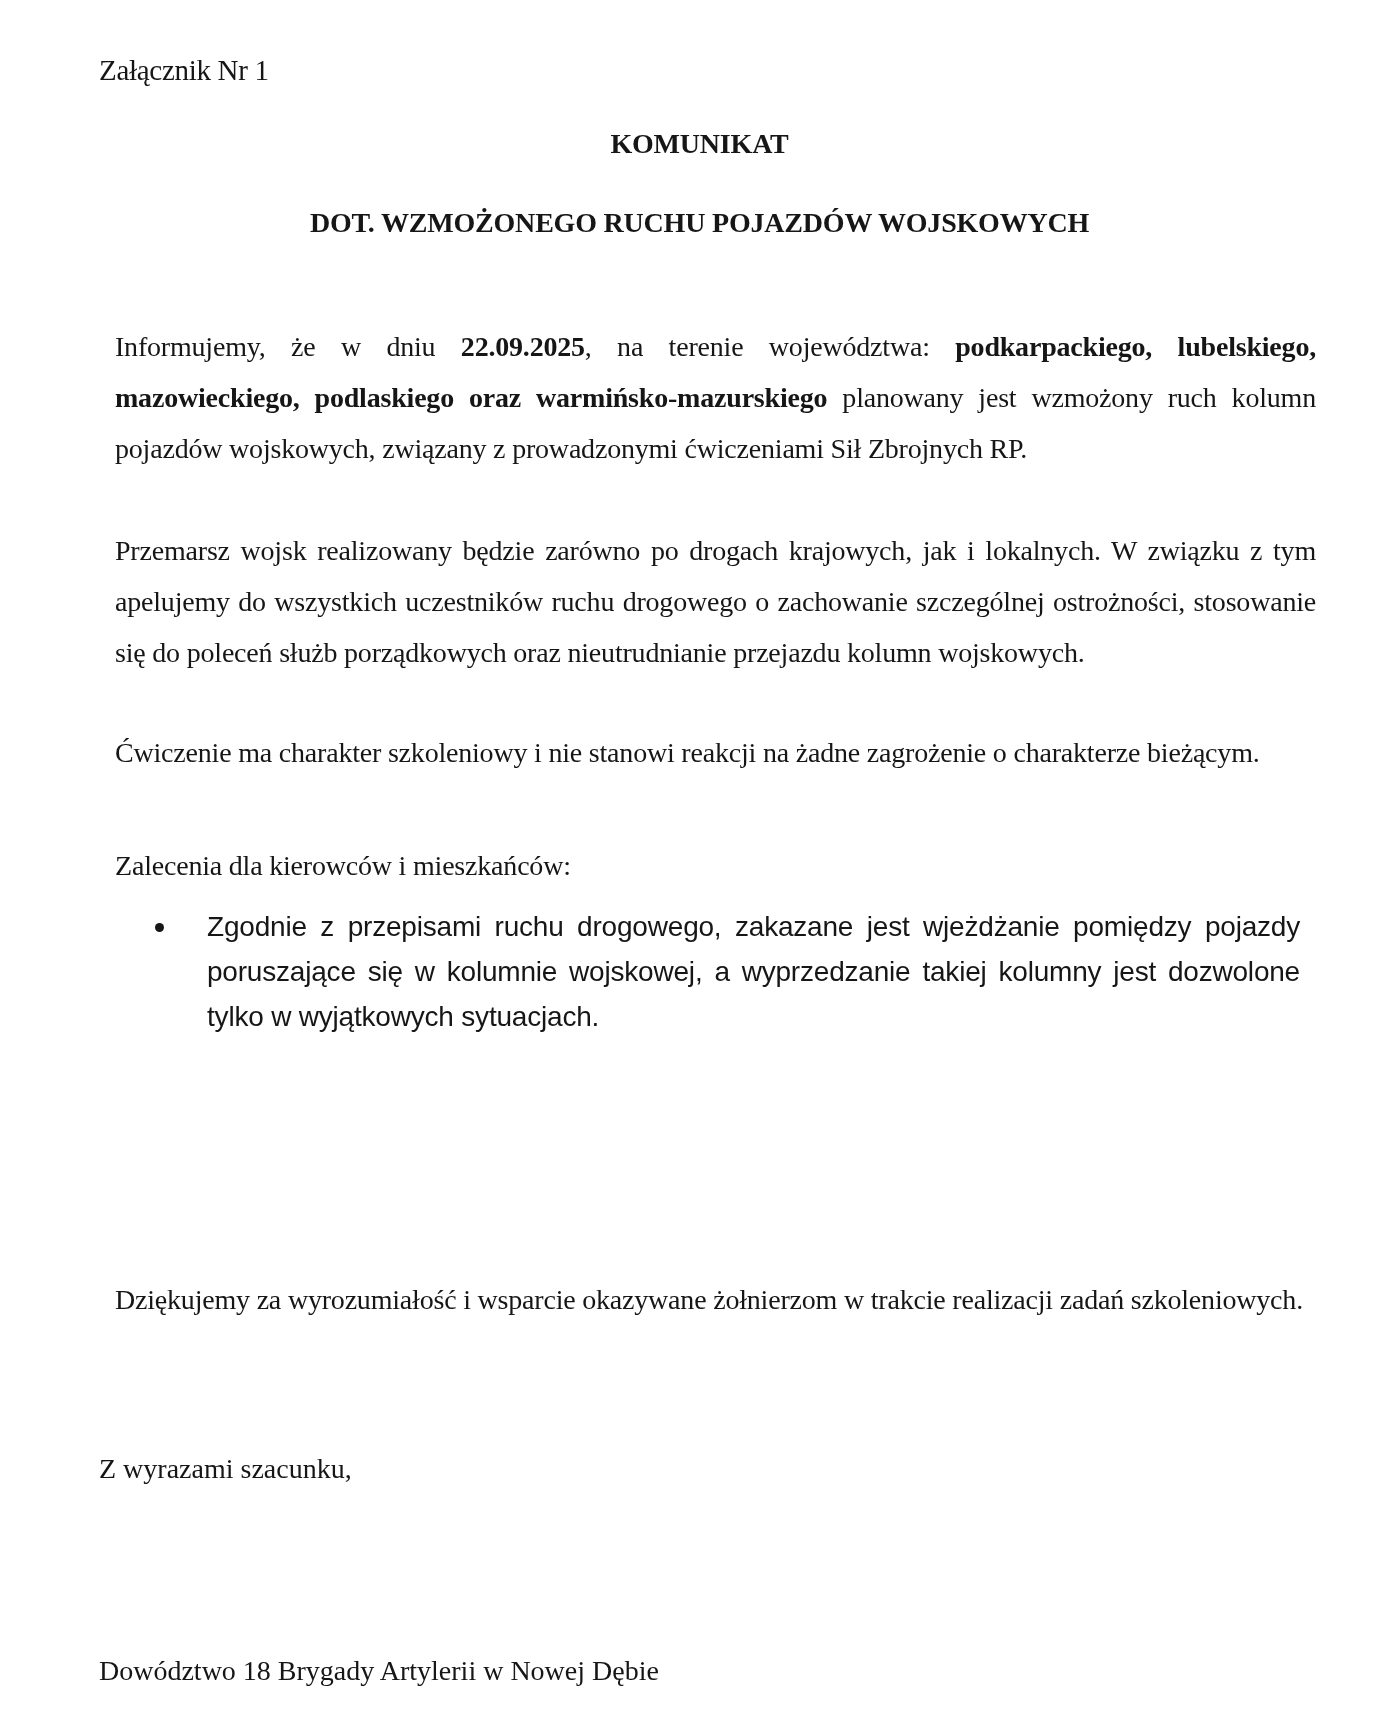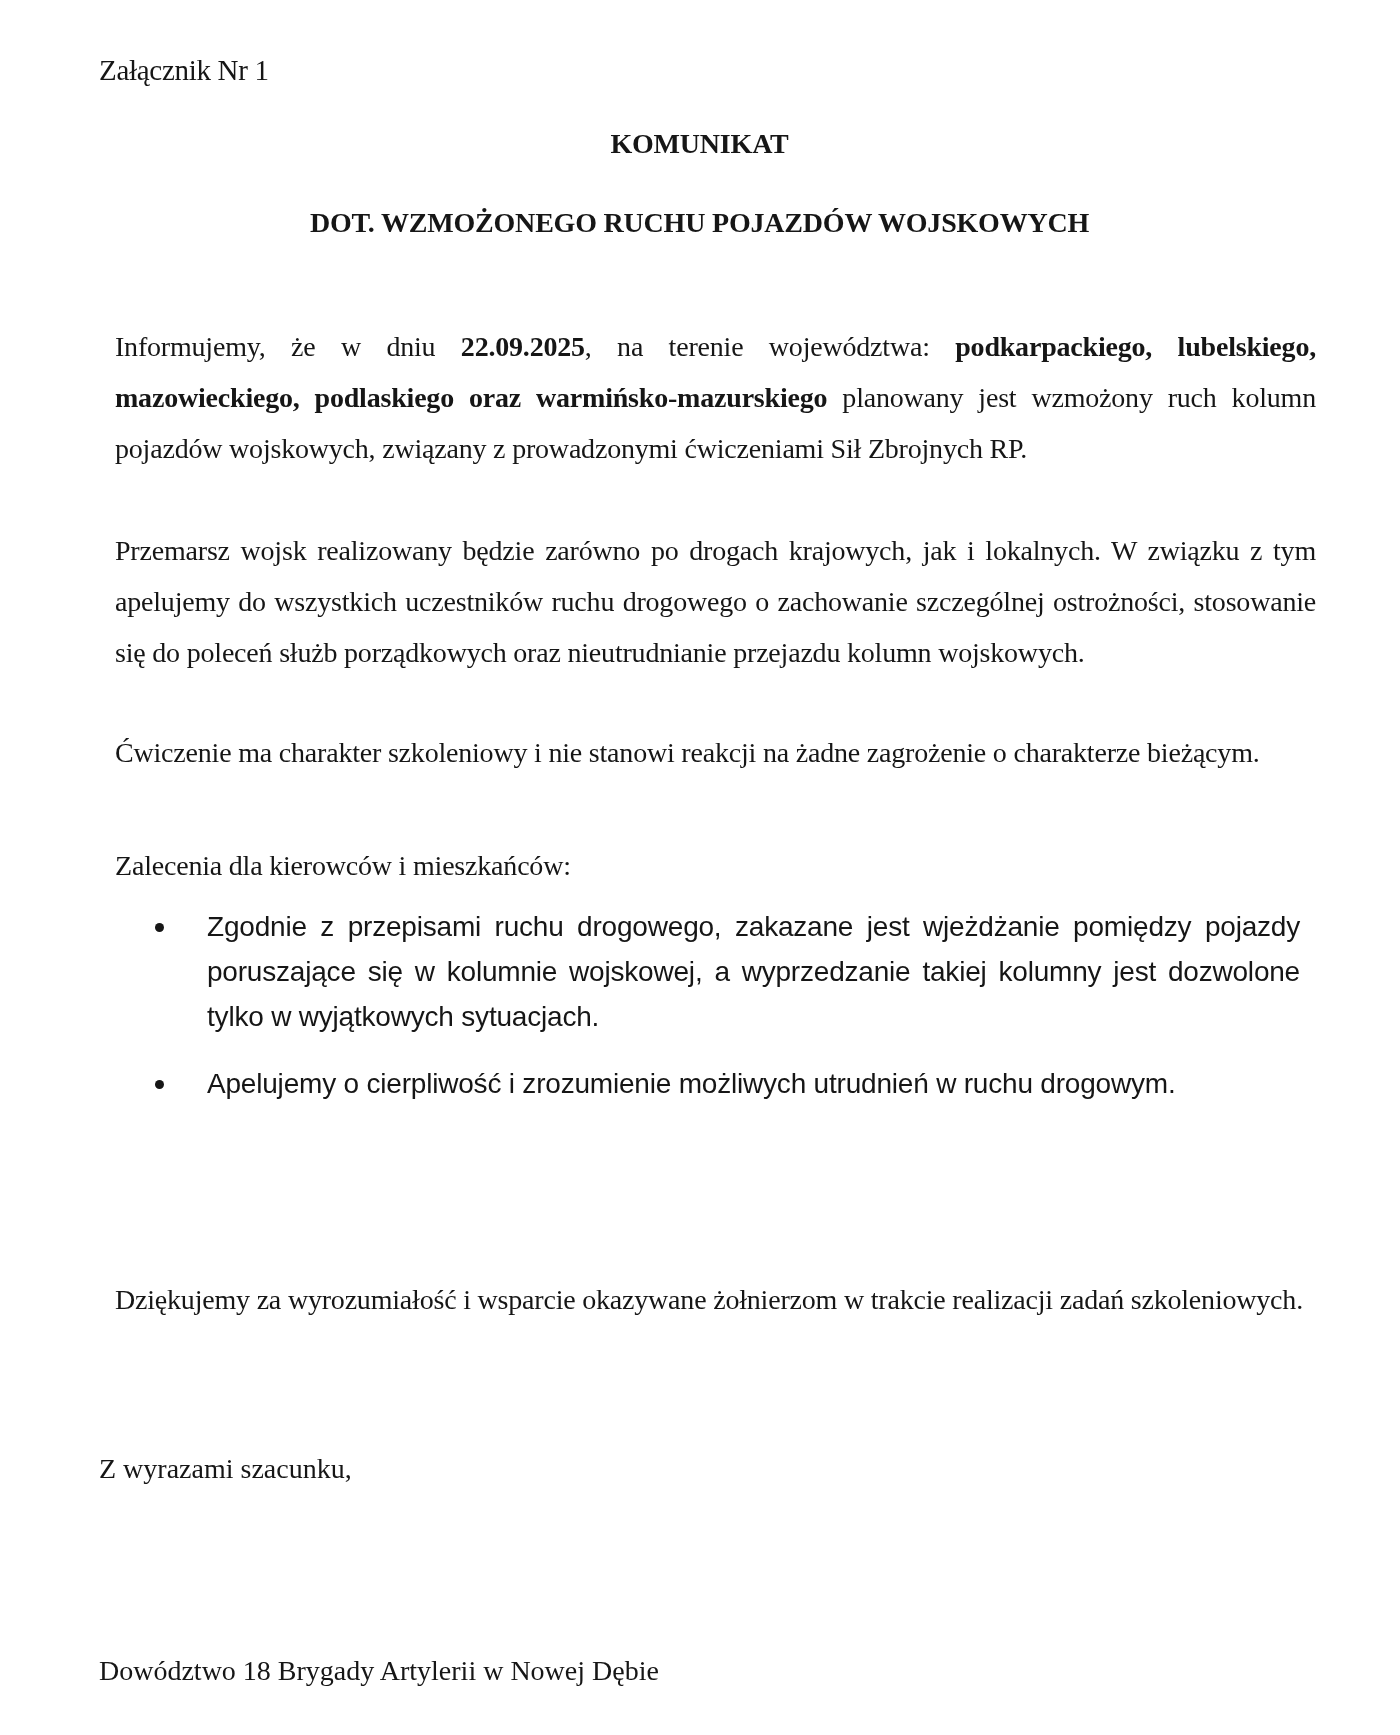--- a/index.html
+++ b/index.html
@@ -91,24 +91,20 @@
 
   <p class="line-block body p3">Ćwiczenie ma charakter szkoleniowy i nie stanowi reakcji na żadne zagrożenie o charakterze bieżącym.</p>
 
   <p class="line-block body p4">Zalecenia dla kierowców i mieszkańców:</p>
 
   <ul class="recs">
     <li class="item-2">
       <span class="bullet"></span>
       <span>Zgodnie z przepisami ruchu drogowego, zakazane jest wjeżdżanie pomiędzy pojazdy poruszające się w kolumnie wojskowej, a wyprzedzanie takiej kolumny jest dozwolone tylko w wyjątkowych sytuacjach.</span>
     </li>
-    <li class="item-3">
-      <span class="bullet"></span>
-      <span>Apelujemy o cierpliwość i zrozumienie możliwych utrudnień w ruchu drogowym.</span>
-    </li>
   </ul>
 
   <p class="line-block body p5">Dziękujemy za wyrozumiałość i wsparcie okazywane żołnierzom w trakcie realizacji zadań szkoleniowych.</p>
 
   <div class="line-block closing">Z wyrazami szacunku,</div>
 
   <div class="line-block signature">Dowództwo 18 Brygady Artylerii w Nowej Dębie</div>
 
 </div>
 

